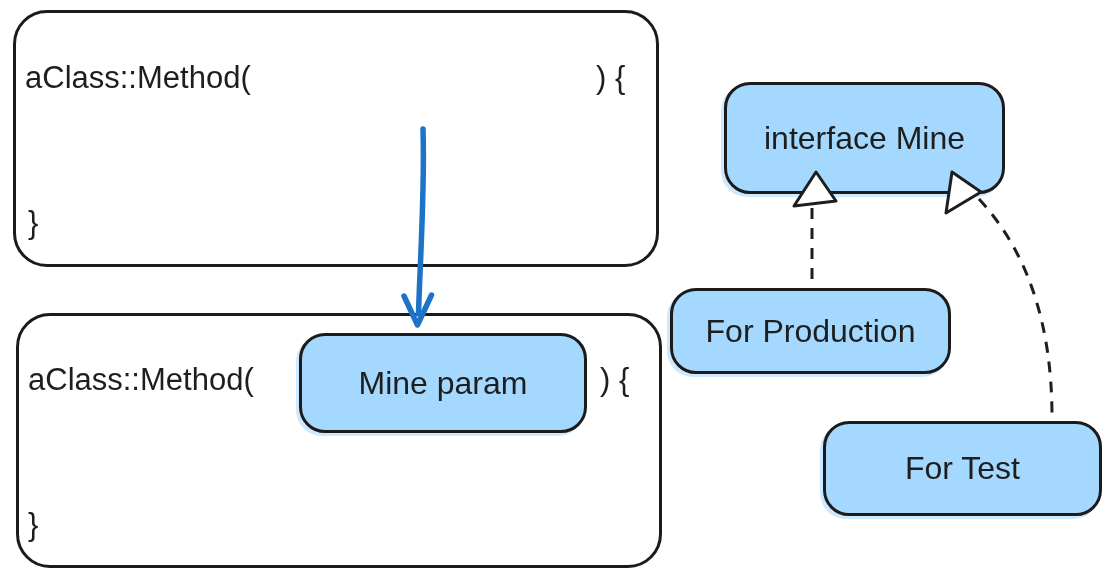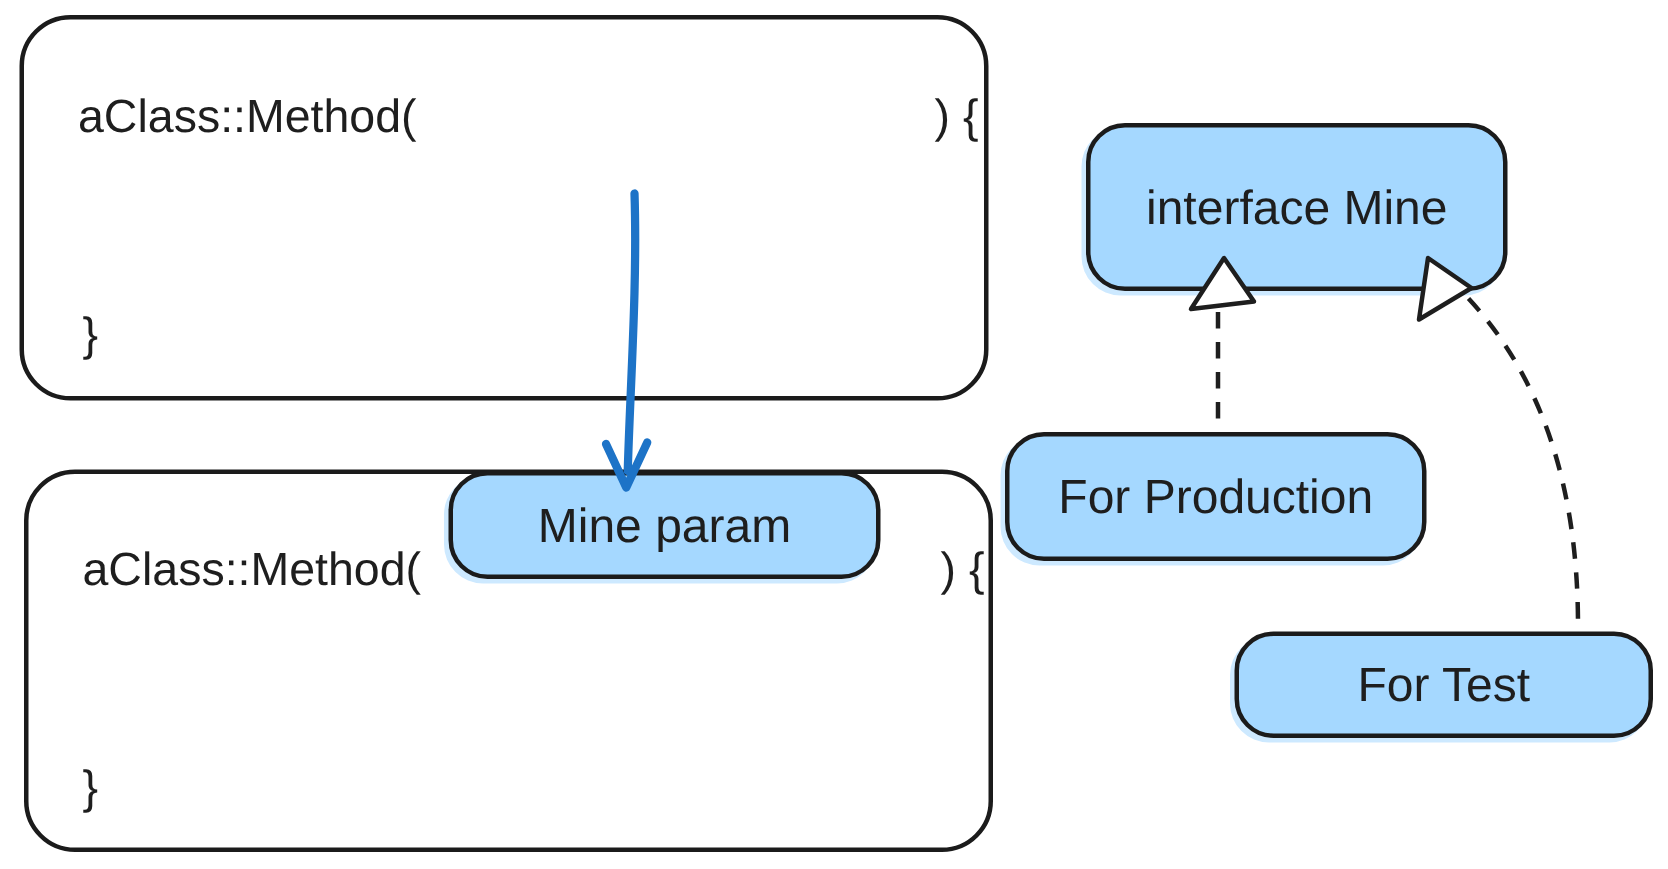--- a/index.html
+++ b/index.html
@@ -4,21 +4,21 @@
 <style>
   html,body{margin:0;padding:0;background:#ffffff;}
   #canvas{
     position:relative;width:1112px;height:579px;background:#ffffff;
     font-family:"Liberation Sans",sans-serif;color:#1e1e1e;overflow:hidden;
   }
   .code-box{
     position:absolute;background:#ffffff;border:3px solid #1b1b1b;border-radius:34px;
   }
   .code-text{
-    position:absolute;font-size:31px;line-height:40px;white-space:pre;color:#1e1e1e;margin-left:27px;
+    position:absolute;font-size:31px;line-height:40px;white-space:pre;color:#1e1e1e;
   }
   .pill{
     position:absolute;display:flex;align-items:center;justify-content:center;
     font-size:32px;border:3px solid #1b1b1b;border-radius:26px;color:#1e1e1e;
     box-sizing:border-box;
   }
   .pill.pink{background:#ffc9c9;box-shadow:-2px 3px 0 0 #ffdede;}
   .pill.blue{background:#a5d8ff;box-shadow:-3px 3px 0 0 #cde9ff;}
   svg.overlay{position:absolute;left:0;top:0;pointer-events:none;}
 </style>
@@ -27,33 +27,33 @@
 
 <div id="canvas">
 
   <div class="code-box" style="left:13px;top:10px;width:640px;height:251px;"></div>
   <span class="code-text" style="left:25px;top:58px;">aClass::Method(</span>
   <span class="code-text" style="left:596px;top:58px;">) {</span>
   <span class="code-text" style="left:28px;top:203px;">}</span>
 
   <div class="code-box" style="left:16px;top:313px;width:640px;height:249px;"></div>
   <span class="code-text" style="left:28px;top:360px;">aClass::Method(</span>
-  <div class="pill blue" style="left:299px;top:314px;width:288px;height:72px;">
+  <div class="pill blue" style="left:299px;top:333px;width:288px;height:100px;">
     <span>Mine param</span>
   </div>
   <span class="code-text" style="left:600px;top:360px;">) {</span>
   <span class="code-text" style="left:28px;top:505px;">}</span>
 
   <div class="pill blue" style="left:724px;top:82px;width:281px;height:112px;">
     <span>interface Mine</span>
   </div>
   <div class="pill blue" style="left:670px;top:288px;width:281px;height:86px;">
     <span>For Production</span>
   </div>
-  <div class="pill blue" style="left:823px;top:421px;width:279px;height:71px;">
+  <div class="pill blue" style="left:823px;top:421px;width:279px;height:95px;">
     <span>For Test</span>
   </div>
 
   <svg class="overlay" width="1112" height="579" viewBox="0 0 1112 579">
 
     <g stroke="#1d73c7" stroke-width="5.5" fill="none" stroke-linecap="round" stroke-linejoin="round">
       <path d="M 423 129 C 425 190, 420 260, 418.5 314"></path>
       <path d="M 404 296 L 417.5 325 L 431.5 295"></path>
     </g>
 

